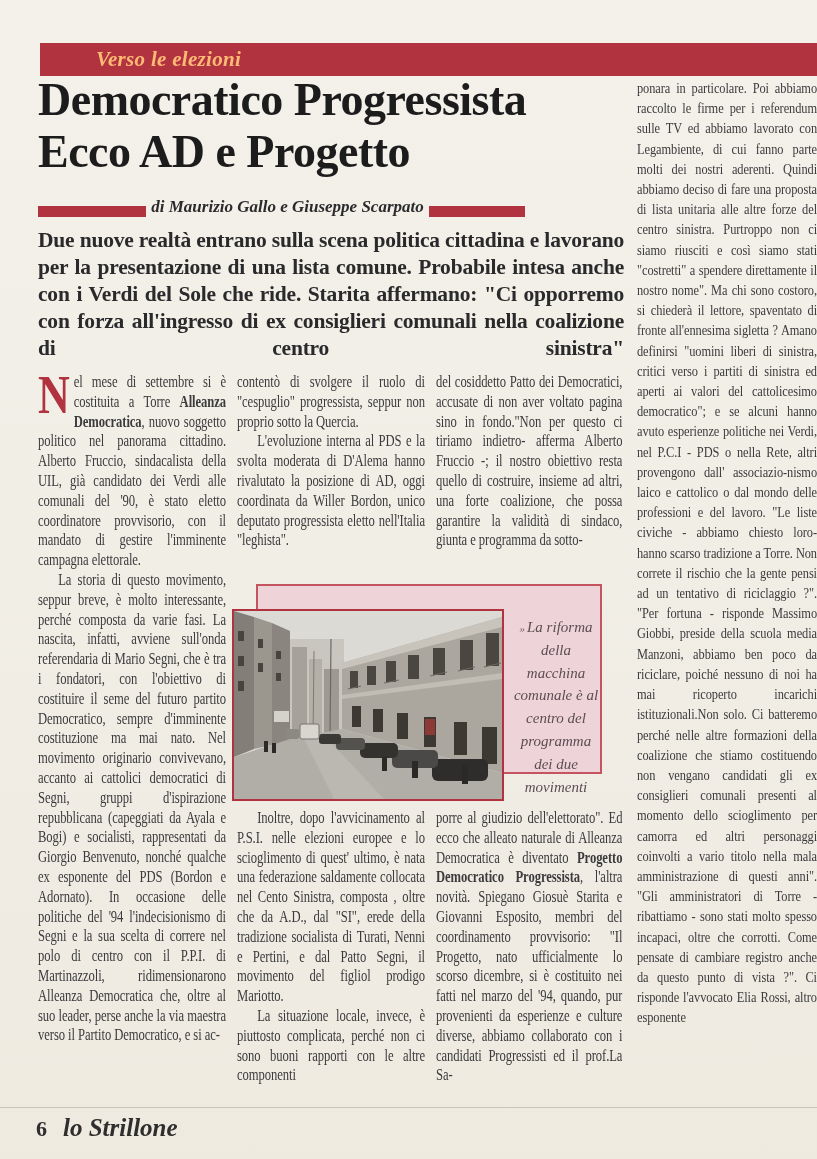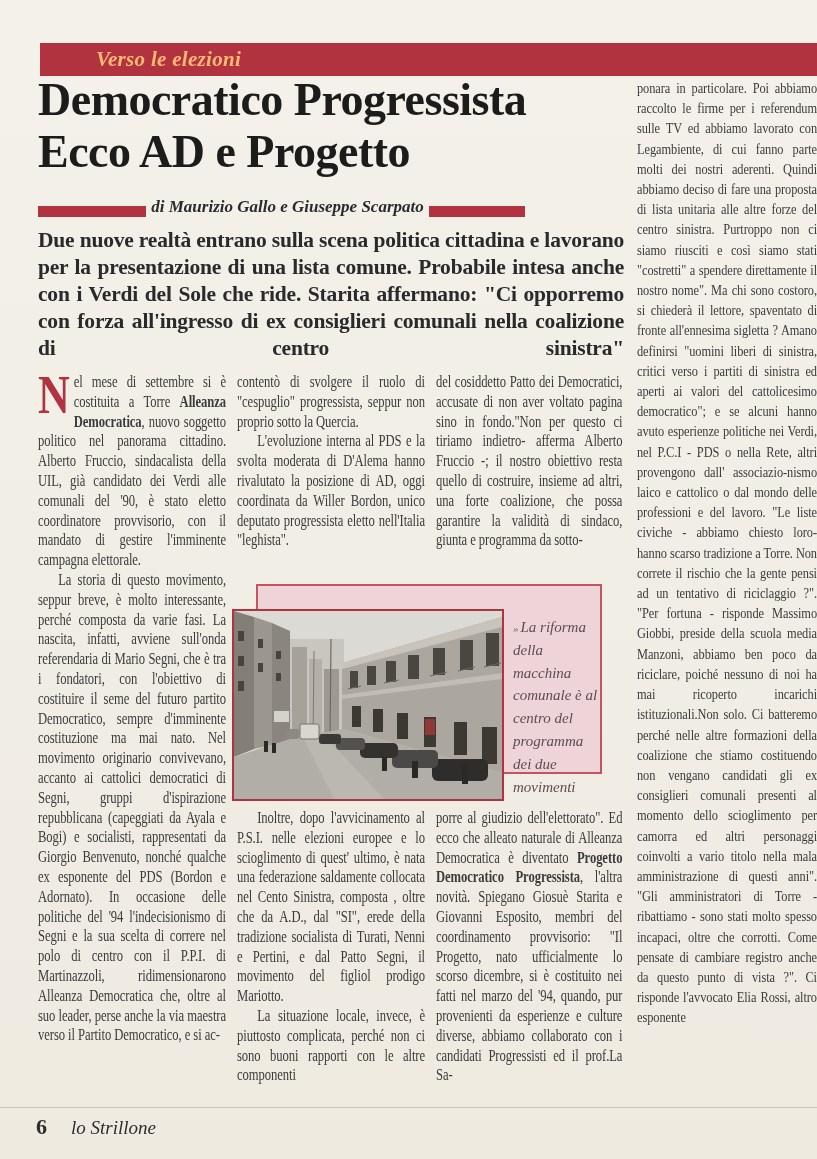--- a/index.html
+++ b/index.html
@@ -67,33 +67,33 @@
     font-size:55px;line-height:42px;padding:2px 5px 0 0;
   }
   .bold{font-weight:bold;}
   
   .caption-panel{
     position:absolute;left:256px;top:584px;width:346px;height:190px;
     background:#eed4d8;border:2px solid #c4545f;box-sizing:border-box;
   }
   .photo-caption{
     position:absolute;left:513px;top:616px;width:86px;
-    font-style:italic;font-size:15px;line-height:1.52;color:#5c4c53;
+    font-style:italic;font-size:15px;line-height:1.52;color:#5c4c53;text-align:center;
   }
   .caption-marker{color:#7a5a60;font-size:11px;margin-right:2px;}
   .photo-frame{
     position:absolute;left:232px;top:609px;width:272px;height:192px;
     border:2px solid #b23340;box-sizing:border-box;background:#d9d7d2;
   }
   .photo-frame svg{display:block;width:100%;height:100%;}
   
   .footer-rule{position:absolute;left:0;top:1107px;width:817px;height:1px;background:#c8c4b8;}
   .footer{position:absolute;left:36px;top:1114px;height:30px;display:flex;align-items:baseline;color:#2e2e2e;}
   .footer .num{font-size:22px;font-weight:bold;}
-  .footer .pub{font-size:19px;font-weight:normal;font-style:italic;margin-left:24px;}
+  .footer .pub{font-size:25px;font-weight:bold;font-style:italic;margin-left:16px;}
 </style>
 </head>
 <body>
 
 <div class="page">
 
   <div class="kicker-bar">
     <span>Verso le elezioni</span>
   </div>
 

